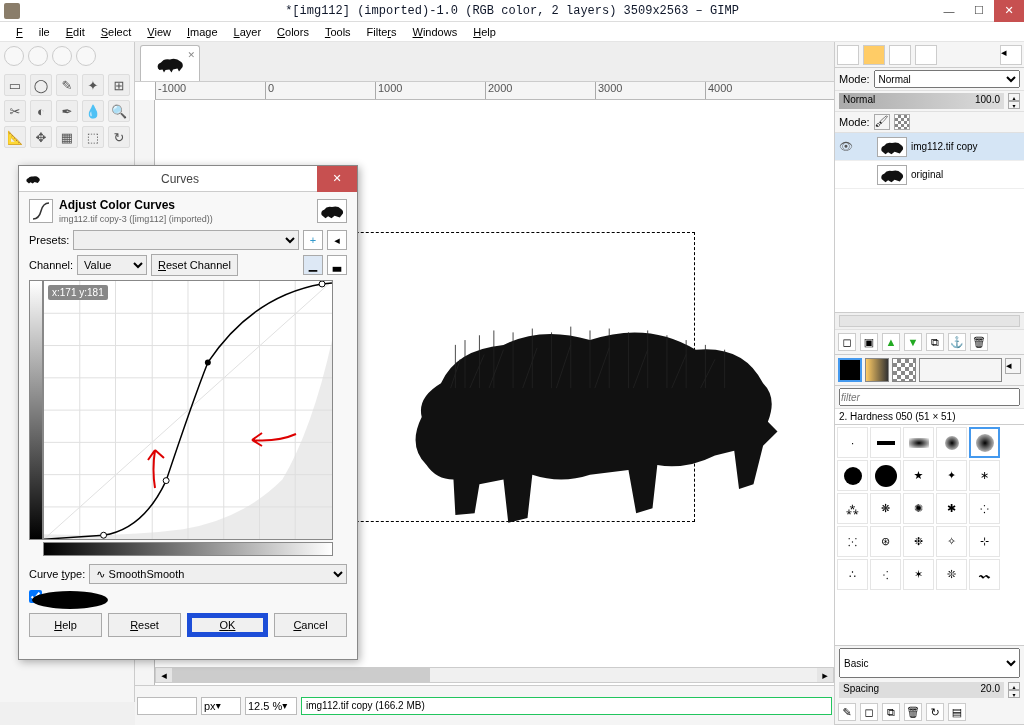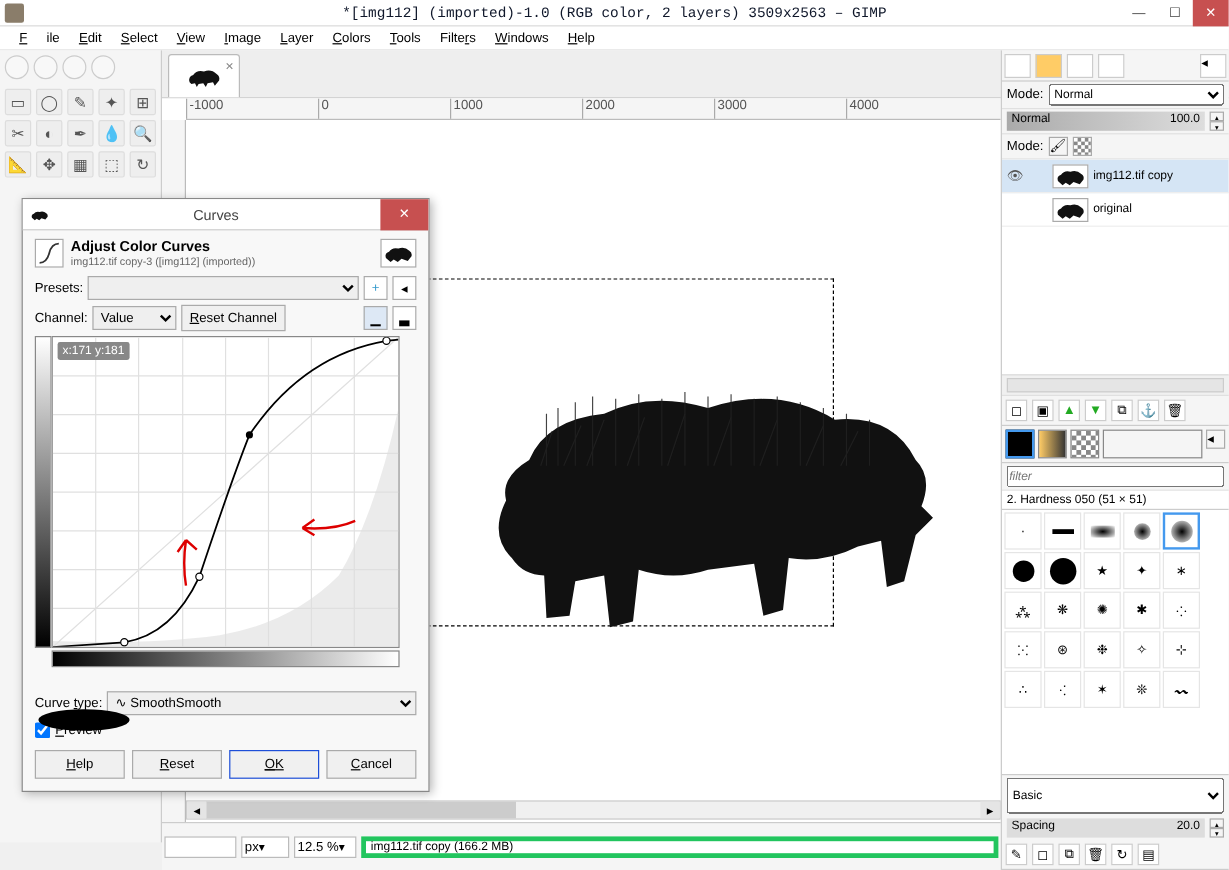--- a/index.html
+++ b/index.html
@@ -69,21 +69,21 @@
 .brush-footer .frow{display:flex; align-items:center; padding:2px 4px; gap:4px;}
 .brush-footer select{flex:1; height:30px; font-size:10px;}
 .brush-footer .spacing-bar{flex:1; height:16px; background:#ddd; position:relative;}
 .brush-footer .spacing-bar span{position:absolute; left:4px; top:1px; font-size:10px;}
 .brush-footer .spacing-bar .val{right:4px; left:auto;}
 
 
 .statusbar { position: absolute; left: 135px; right: 190px; bottom: 0; height: 40px; background: #f5f5f5; border-top: 1px solid #ccc; display: flex; align-items: center; padding: 2px; gap: 4px; }
 .statusbar .sb-input { width: 60px; height: 18px; border: 1px solid #bbb; background: #fff; }
 .statusbar .sb-dd { width: 40px; height: 18px; border: 1px solid #bbb; background: #fff; display: flex; align-items: center; padding-left: 2px; font-size: 10px; }
-.statusbar .sb-status { flex: 1; border: 4px solid #22c55e; background: #fff; height: 18px; display: flex; align-items: center; padding-left: 4px; font-size: 10px; }
+.statusbar .sb-status { flex: 1; border: 1px solid #22c55e; background: #fff; height: 18px; display: flex; align-items: center; padding-left: 4px; font-size: 10px; }
 
 
 .hscroll { position:absolute; left:155px; right:190px; bottom:42px; height:16px; background:#f0f0f0; border:1px solid #ccc; display:flex;}
 .hscroll .arrow{width:16px; display:flex; align-items:center; justify-content:center; background:#e5e5e5;}
 .hscroll .track{flex:1; position:relative;}
 .hscroll .thumb{position:absolute; left:0; width:40%; height:100%; background:#ccc;}
 
 
 .dialog { position: absolute; left: 18px; top: 165px; width: 340px; height: 495px; background: #f8f8f8; border: 1px solid #888; box-shadow: 2px 2px 8px rgba(0,0,0,0.3); }
 .dialog-titlebar { height: 26px; background: #fff; display: flex; align-items: center; border-bottom: 1px solid #ccc; }
@@ -103,21 +103,21 @@
 .dlg-row .icon-btn { width: 20px; height: 20px; border: 1px solid #aaa; background: #fff; display: flex; align-items: center; justify-content: center; font-size: 11px; }
 .curve-area { display: flex; margin-top: 4px; }
 .curve-vgrad { width: 14px; height: 260px; background: linear-gradient(to bottom, #fff, #000); border: 1px solid #888; }
 .curve-plot { width: 290px; height: 260px; background: #fff; border: 1px solid #888; position: relative; }
 .curve-grid { position: absolute; inset: 0; }
 .curve-grid line { stroke: #e0e0e0; stroke-width: 1; }
 .curve-hgrad { height: 14px; width: 290px; margin-left: 14px; background: linear-gradient(to right, #000, #fff); border: 1px solid #888; margin-top: 2px; }
 .coord-label { position: absolute; left: 4px; top: 4px; background: #888; color: #fff; padding: 2px 4px; font-size: 10px; border-radius: 2px; }
 .dlg-buttons { display: flex; gap: 6px; margin-top: 10px; justify-content: space-between; }
 .dlg-buttons button { flex: 1; height: 24px; border: 1px solid #aaa; background: #f0f0f0; font-size: 11px; }
-.dlg-buttons button.primary { border: 1px solid #1d4ed8; text-decoration: underline; }
+.dlg-buttons button.primary { border: 5px solid #1d4ed8; text-decoration: underline; }
 .preview-check { display: flex; align-items: center; gap: 4px; margin-top: 6px; }
 
 
 .annot { position: absolute; pointer-events: none; }
 .annot svg path { stroke: #d00; stroke-width: 2; fill: none; }
 
 
 .bear-silhouette { fill: #111; }
 
 </style>
@@ -430,21 +430,21 @@
           <circle cx="60" cy="256" r="3" fill="#fff" stroke="#000"></circle>
           <circle cx="123" cy="201" r="3" fill="#fff" stroke="#000"></circle>
           <circle cx="165" cy="82" r="3" fill="#000"></circle>
           <circle cx="280" cy="3" r="3" fill="#fff" stroke="#000"></circle>
         </svg>
         <div class="coord-label">x:171 y:181</div>
       </div>
     </div>
     <div class="curve-hgrad"></div>
 
-    <div class="dlg-row" style="margin-top:20px">
+    <div class="dlg-row" style="margin-top:8px">
       <label>Curve <u>t</u>ype:</label>
       <select style="flex:1"><option>∿ <span>Smooth</span>Smooth</option></select>
     </div>
 
     <div class="preview-check">
       <input type="checkbox" checked="" style="">
       <label><u>P</u>review</label>
     </div>
 
     <div class="dlg-buttons">

